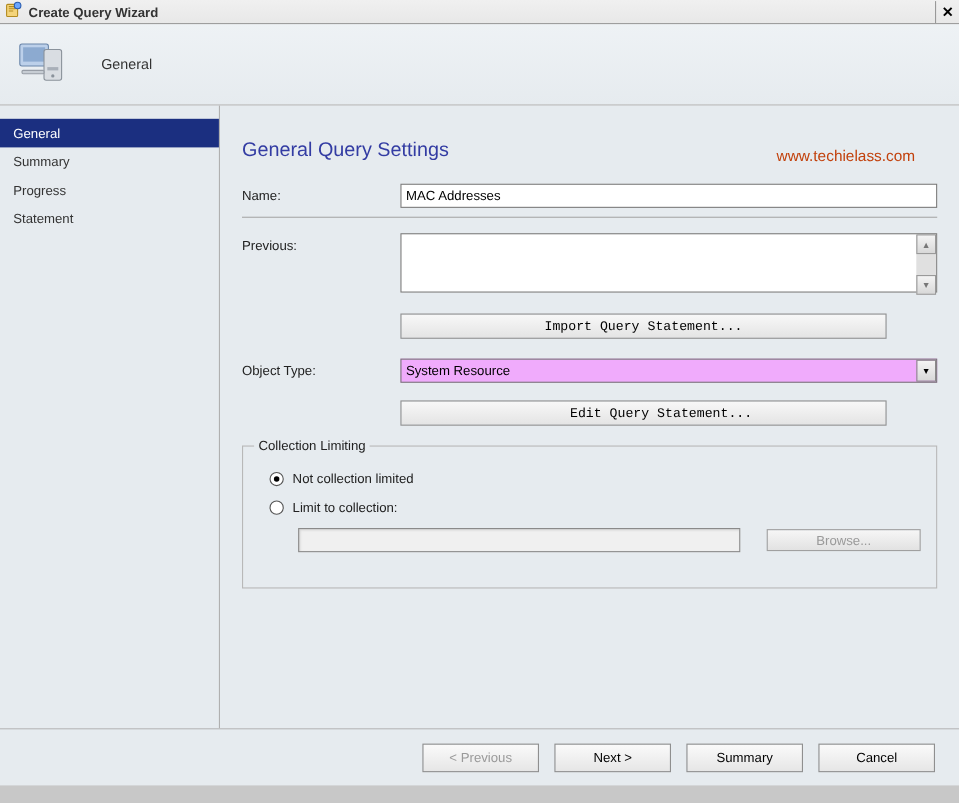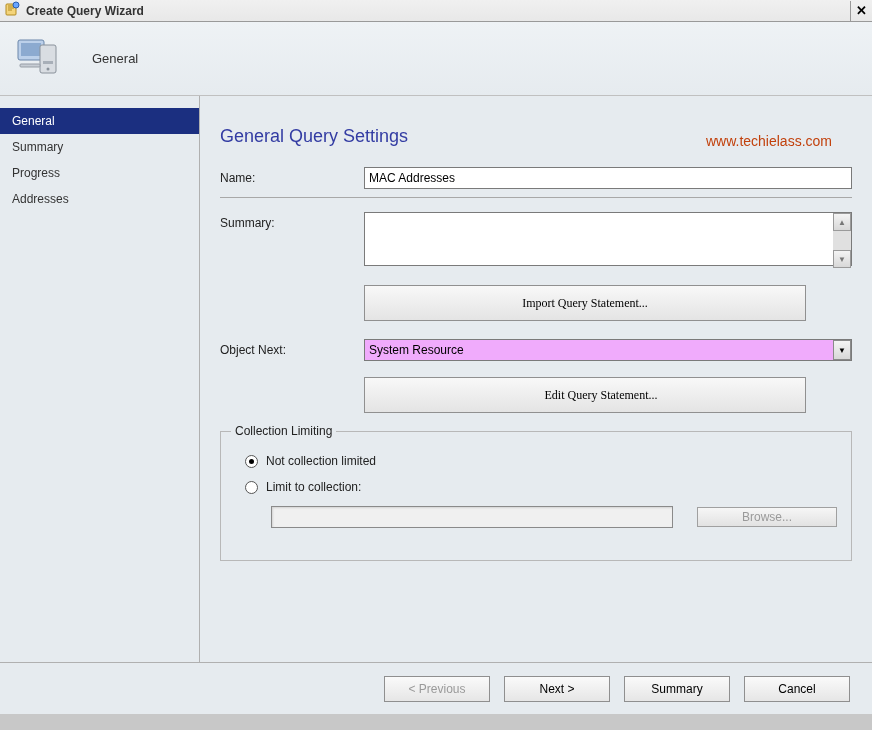--- a/index.html
+++ b/index.html
@@ -39,21 +39,21 @@
 
   .text-input { width:100%; height:22px; border:1px solid #7a7a7a; background:#fff; padding:6px 4px; font-family:inherit; font-size:12px; }
 
   .hr1 { border:none; border-bottom:1px solid #a8a8a8; margin:4px 0 14px 0; }
 
   .textarea-wrap { position:relative; }
   .textarea { width:100%; height:54px; border:1px solid #7a7a7a; background:#fff; resize:none; font-family:inherit; font-size:12px; padding:2px 4px; }
   .ta-scroll { position:absolute; right:1px; top:1px; bottom:1px; width:18px; display:flex; flex-direction:column; justify-content:space-between; background:#e0e0e0; }
   .ta-scroll .sb-btn { height:18px; background:linear-gradient(#f4f4f4,#d8d8d8); border:1px solid #9a9a9a; display:flex; align-items:center; justify-content:center; font-size:8px; color:#777; }
 
-  .wide-btn { width:442px; height:36px; background:linear-gradient(#f8f8f8,#e4e4e4); border:1px solid #909090; font-family:Liberation Serif, serif; font-size:12px; cursor:pointer; margin-left:164px; margin-top:8px; margin-bottom:18px; }
+  .wide-btn { width:442px; height:23px; background:linear-gradient(#f8f8f8,#e4e4e4); border:1px solid #909090; font-family:Liberation Mono, monospace; font-size:12px; cursor:pointer; margin-left:164px; margin-top:8px; margin-bottom:18px; }
 
   .select-wrap { position:relative; }
   .select-input { width:100%; height:22px; border:1px solid #7a7a7a; background:#f0abfc; padding:2px 4px; font-family:inherit; font-size:12px; }
   .select-btn { position:absolute; right:1px; top:1px; bottom:1px; width:18px; background:linear-gradient(#f4f4f4,#d8d8d8); border:1px solid #8a8a8a; display:flex; align-items:center; justify-content:center; font-size:8px; cursor:pointer; }
 
   .groupbox { border:1px solid #b8b8b8; margin:14px 20px 0 20px; padding:14px 14px 20px 14px; position:relative; }
   .groupbox .group-legend { position:absolute; top:-8px; left:10px; background:#e6ebef; padding:0 4px; font-size:12px; color:#222; }
 
   .radio-row { display:flex; align-items:center; margin:8px 0 12px 10px; font-size:12px; color:#222; }
   .radio { width:13px; height:13px; border:1px solid #555; border-radius:50%; background:#fff; margin-right:8px; display:flex; align-items:center; justify-content:center; cursor:pointer; }
@@ -97,53 +97,53 @@
   </span>
   <span class="banner-title">General</span>
 </div>
 
 <div class="main">
 
   <div class="sidebar">
     <div class="nav-item active"><span>General</span></div>
     <div class="nav-item"><span>Summary</span></div>
     <div class="nav-item"><span>Progress</span></div>
-    <div class="nav-item"><span>Addresses</span></div>
+    <div class="nav-item"><span>Statement</span></div>
   </div>
 
   <div class="content">
     <div class="watermark">www.techielass.com</div>
     <div class="page-title">General Query Settings</div>
 
     <div class="form-area">
 
       <div class="field-row">
         <div class="lbl">Name:</div>
         <div class="ctrl"><input type="text" class="text-input" value="MAC Addresses" style=""></div>
       </div>
       <hr class="hr1">
 
       <div class="field-row">
-        <div class="lbl">Summary:</div>
+        <div class="lbl">Previous:</div>
         <div class="ctrl textarea-wrap">
           <textarea class="textarea" style=""></textarea>
           <div class="ta-scroll">
             <div class="sb-btn">▲</div>
             <div class="sb-btn">▼</div>
           </div>
         </div>
       </div>
     </div>
 
     <button class="wide-btn">Import Query Statement...</button>
 
     <div class="form-area">
 
       <div class="field-row">
-        <div class="lbl">Object Next:</div>
+        <div class="lbl">Object Type:</div>
         <div class="ctrl select-wrap">
           <input type="text" class="select-input" readonly="" value="System Resource" style="">
           <div class="select-btn">▼</div>
         </div>
       </div>
     </div>
 
     <button class="wide-btn" style="margin-bottom:4px;padding-left:32px;">Edit Query Statement...</button>
 
     

